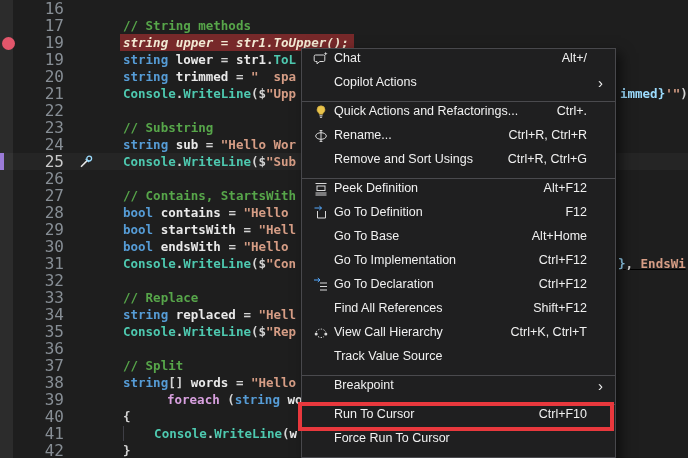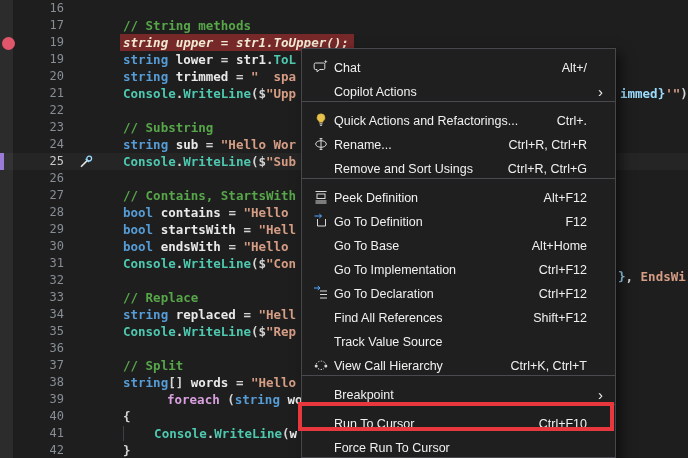--- a/index.html
+++ b/index.html
@@ -9,40 +9,40 @@
     --c-var:#e9e9e9; --c-pun:#d4d4d4; --c-itp:#9cdcfe; --c-ln:#878e95;
   }
   html,body{margin:0;padding:0;background:#000;}
   .screen{position:relative;width:688px;height:458px;overflow:hidden;background:var(--editor-bg);
     font-family:"DejaVu Sans Mono",monospace;}
   
   .margin-strip{position:absolute;left:0;top:0;width:13px;height:458px;background:#2c2c2c;z-index:1;}
   #editor-lines{position:absolute;left:0;top:0;width:688px;z-index:2;}
   .line{display:flex;height:17px;line-height:17px;font-size:12.5px;font-weight:bold;}
   .line.current{background:rgba(255,255,255,0.035);}
-  .ln{flex:0 0 64px;text-align:right;color:var(--c-ln);font-weight:normal;font-size:12px;}
+  .ln{flex:0 0 64px;text-align:right;color:var(--c-ln);font-weight:normal;font-size:16px;}
   .line.current .ln{color:#cacaca;}
   .gslot{flex:0 0 59px;position:relative;}
   .gslot svg{position:absolute;left:13px;top:1px;}
   .code{white-space:pre;}
   .seg.com{color:var(--c-com);} .seg.kw{color:var(--c-kw);} .seg.ctrl{color:var(--c-ctrl);margin-left:44px;}
   .seg.str{color:var(--c-str);} .seg.typ{color:var(--c-typ);} .seg.var{color:var(--c-var);}
   .seg.pun{color:var(--c-pun);} .seg.itp{color:var(--c-itp);}
   .seg.guide{border-left:1px solid #3f3f46;}
   .code.bp-bg{background:var(--bp-line-bg);margin-left:-3px;padding:0 5px 0 3px;}
   .code.bp-bg .seg{color:#f2e9d3;font-style:italic;}
   .breakpoint-dot{position:absolute;left:2px;top:37px;width:13px;height:13px;border-radius:50%;
     background:var(--bp-red);z-index:3;}
   .cur-line-marker{position:absolute;left:0;top:153px;width:4px;height:17px;background:var(--cur-marker);z-index:3;}
   .fragment{position:absolute;white-space:pre;font-size:12.5px;font-weight:bold;line-height:17px;z-index:2;}
   
   .context-menu{position:absolute;left:301px;top:48px;width:315px;background:var(--menu-bg);
     border:1px solid var(--menu-border);box-sizing:border-box;padding-top:2px;z-index:5;
     box-shadow:5px 5px 12px rgba(0,0,0,0.55);font-family:"Liberation Sans",sans-serif;}
-  .mi{display:flex;align-items:flex-end;height:24px;color:var(--menu-text);font-size:12.5px;}
+  .mi{display:flex;align-items:flex-start;height:24px;color:var(--menu-text);font-size:12.5px;}
   .mi-icon{flex:0 0 22px;margin-left:8px;display:flex;align-items:center;justify-content:center;}
   .mi-label{flex:1 1 auto;padding-left:2px;white-space:nowrap;}
   .mi-right{flex:0 0 auto;padding-right:28px;color:var(--menu-text);white-space:nowrap;}
   .mi-right.chevron{font-size:15px;line-height:15px;padding-right:12px;}
   .msep{height:1px;background:#4a4a4e;margin:2px 0;}
   
   .annotation-box{position:absolute;left:298px;top:402px;width:316px;height:29px;box-sizing:border-box;
     border:4px solid var(--annotation-red);z-index:8;}
 </style>
 </head>
@@ -190,21 +190,21 @@
         <span class="code"><span class="seg guide">    </span><span class="seg typ">Console</span><span class="seg pun">.</span><span class="seg typ">WriteLine</span><span class="seg pun">(</span><span class="seg var">w</span></span>
       </div>
       <div class="line">
         <span class="ln">42</span>
         <span class="gslot"></span>
         <span class="code"><span class="seg pun">}</span></span>
       </div>
     </div>
   <div id="fragments">
       <span class="fragment" style="left: 620px; top: 85px;"><span class="seg itp">immed}</span><span class="seg str">'"</span><span class="seg pun">)</span></span>
-      <span class="fragment" style="left: 618px; top: 268px;"><span class="seg itp">}</span><span class="seg pun">,</span><span class="seg str"> EndsWi</span></span>
+      <span class="fragment" style="left: 618px; top: 255px; text-decoration: underline;"><span class="seg itp">}</span><span class="seg pun">,</span><span class="seg str"> EndsWi</span></span>
     </div>
   <div id="context-menu" class="context-menu">
       <div class="mi">
         <span class="mi-icon">
           <svg width="16" height="16" viewBox="0 0 16 16">
             <path d="M2.5 4h8a1.3 1.3 0 0 1 1.3 1.3v3.9a1.3 1.3 0 0 1-1.3 1.3H6.8L4 12.8v-2.3H2.5A1.3 1.3 0 0 1 1.2 9.2V5.3A1.3 1.3 0 0 1 2.5 4z" fill="none" stroke="#dadada"></path>
             <path d="M12.7 0.8l.55 1.45 1.45.55-1.45.55-.55 1.45-.55-1.45-1.45-.55 1.45-.55z" fill="#dadada"></path>
           </svg>
         </span>
         <span class="mi-label">Chat</span>
@@ -280,37 +280,37 @@
             <path d="M1 3h6M7 3l-2.2-2M7 3l-2.2 2" fill="none" stroke="#55aaff"></path>
           </svg>
         </span>
         <span class="mi-label">Go To Declaration</span>
         <span class="mi-right">Ctrl+F12</span>
       </div>
       <div class="mi">
         <span class="mi-icon"></span>
         <span class="mi-label">Find All References</span>
         <span class="mi-right">Shift+F12</span>
-      </div>
-      <div class="mi">
-        <span class="mi-icon"></span>
-        <span class="mi-label">Track Value Source</span>
-        <span class="mi-right"></span>
       </div>
       <div class="mi">
         <span class="mi-icon">
           <svg width="16" height="16" viewBox="0 0 16 16">
             <path d="M3.2 7a5.4 5.4 0 0 1 9.6 0" fill="none" stroke="#dadada" stroke-dasharray="1.4 1.4"></path>
             <circle cx="3.2" cy="9" r="1.5" fill="#dadada"></circle>
             <circle cx="12.8" cy="9" r="1.5" fill="#dadada"></circle>
             <path d="M5 11.5c1.8 1.4 4.2 1.4 6 0" fill="none" stroke="#dadada" stroke-dasharray="1.4 1.4"></path>
           </svg>
         </span>
         <span class="mi-label">View Call Hierarchy</span>
         <span class="mi-right">Ctrl+K, Ctrl+T</span>
+      </div>
+      <div class="mi">
+        <span class="mi-icon"></span>
+        <span class="mi-label">Track Value Source</span>
+        <span class="mi-right"></span>
       </div>
       <div class="msep"></div>
       <div class="mi">
         <span class="mi-icon"></span>
         <span class="mi-label">Breakpoint</span>
         <span class="mi-right chevron">›</span>
       </div>
       <div class="msep"></div>
       <div class="mi">
         <span class="mi-icon"></span>

